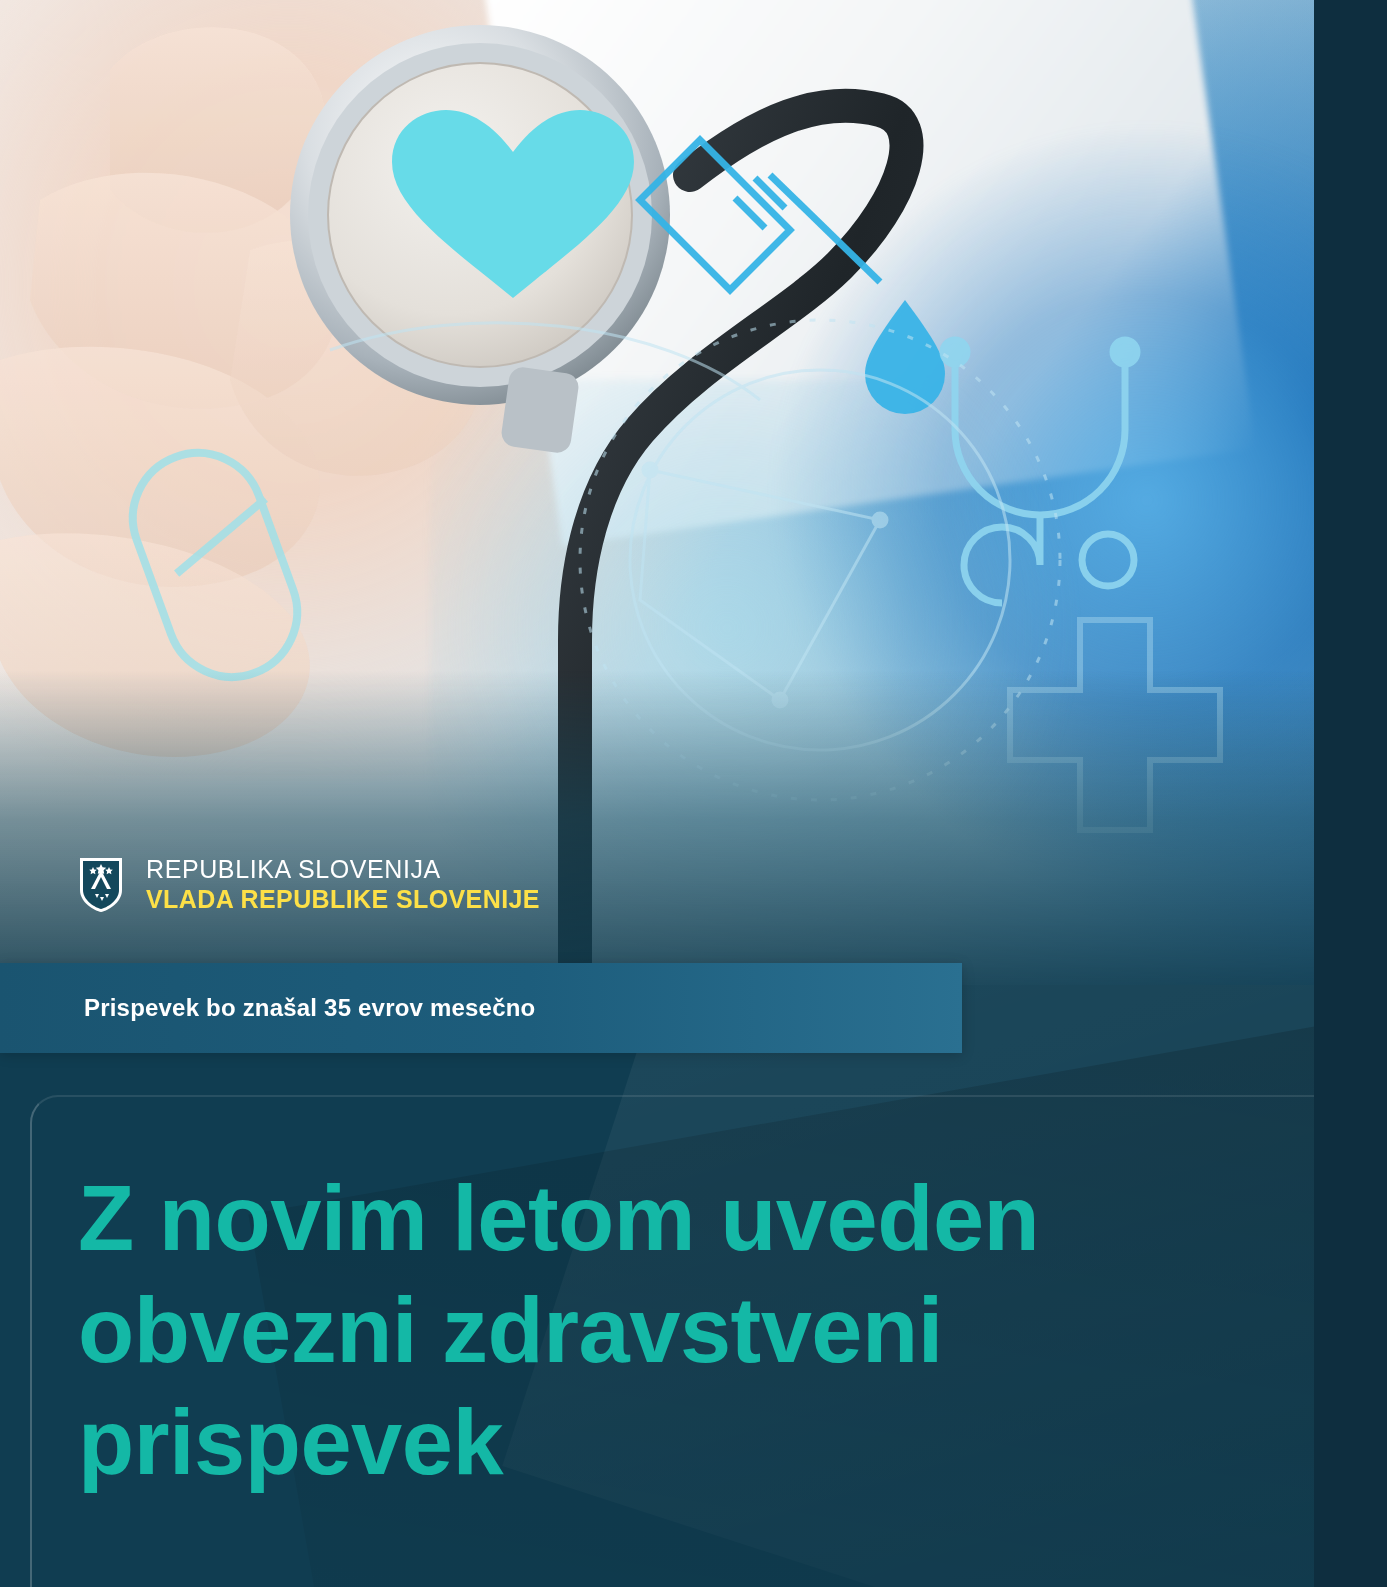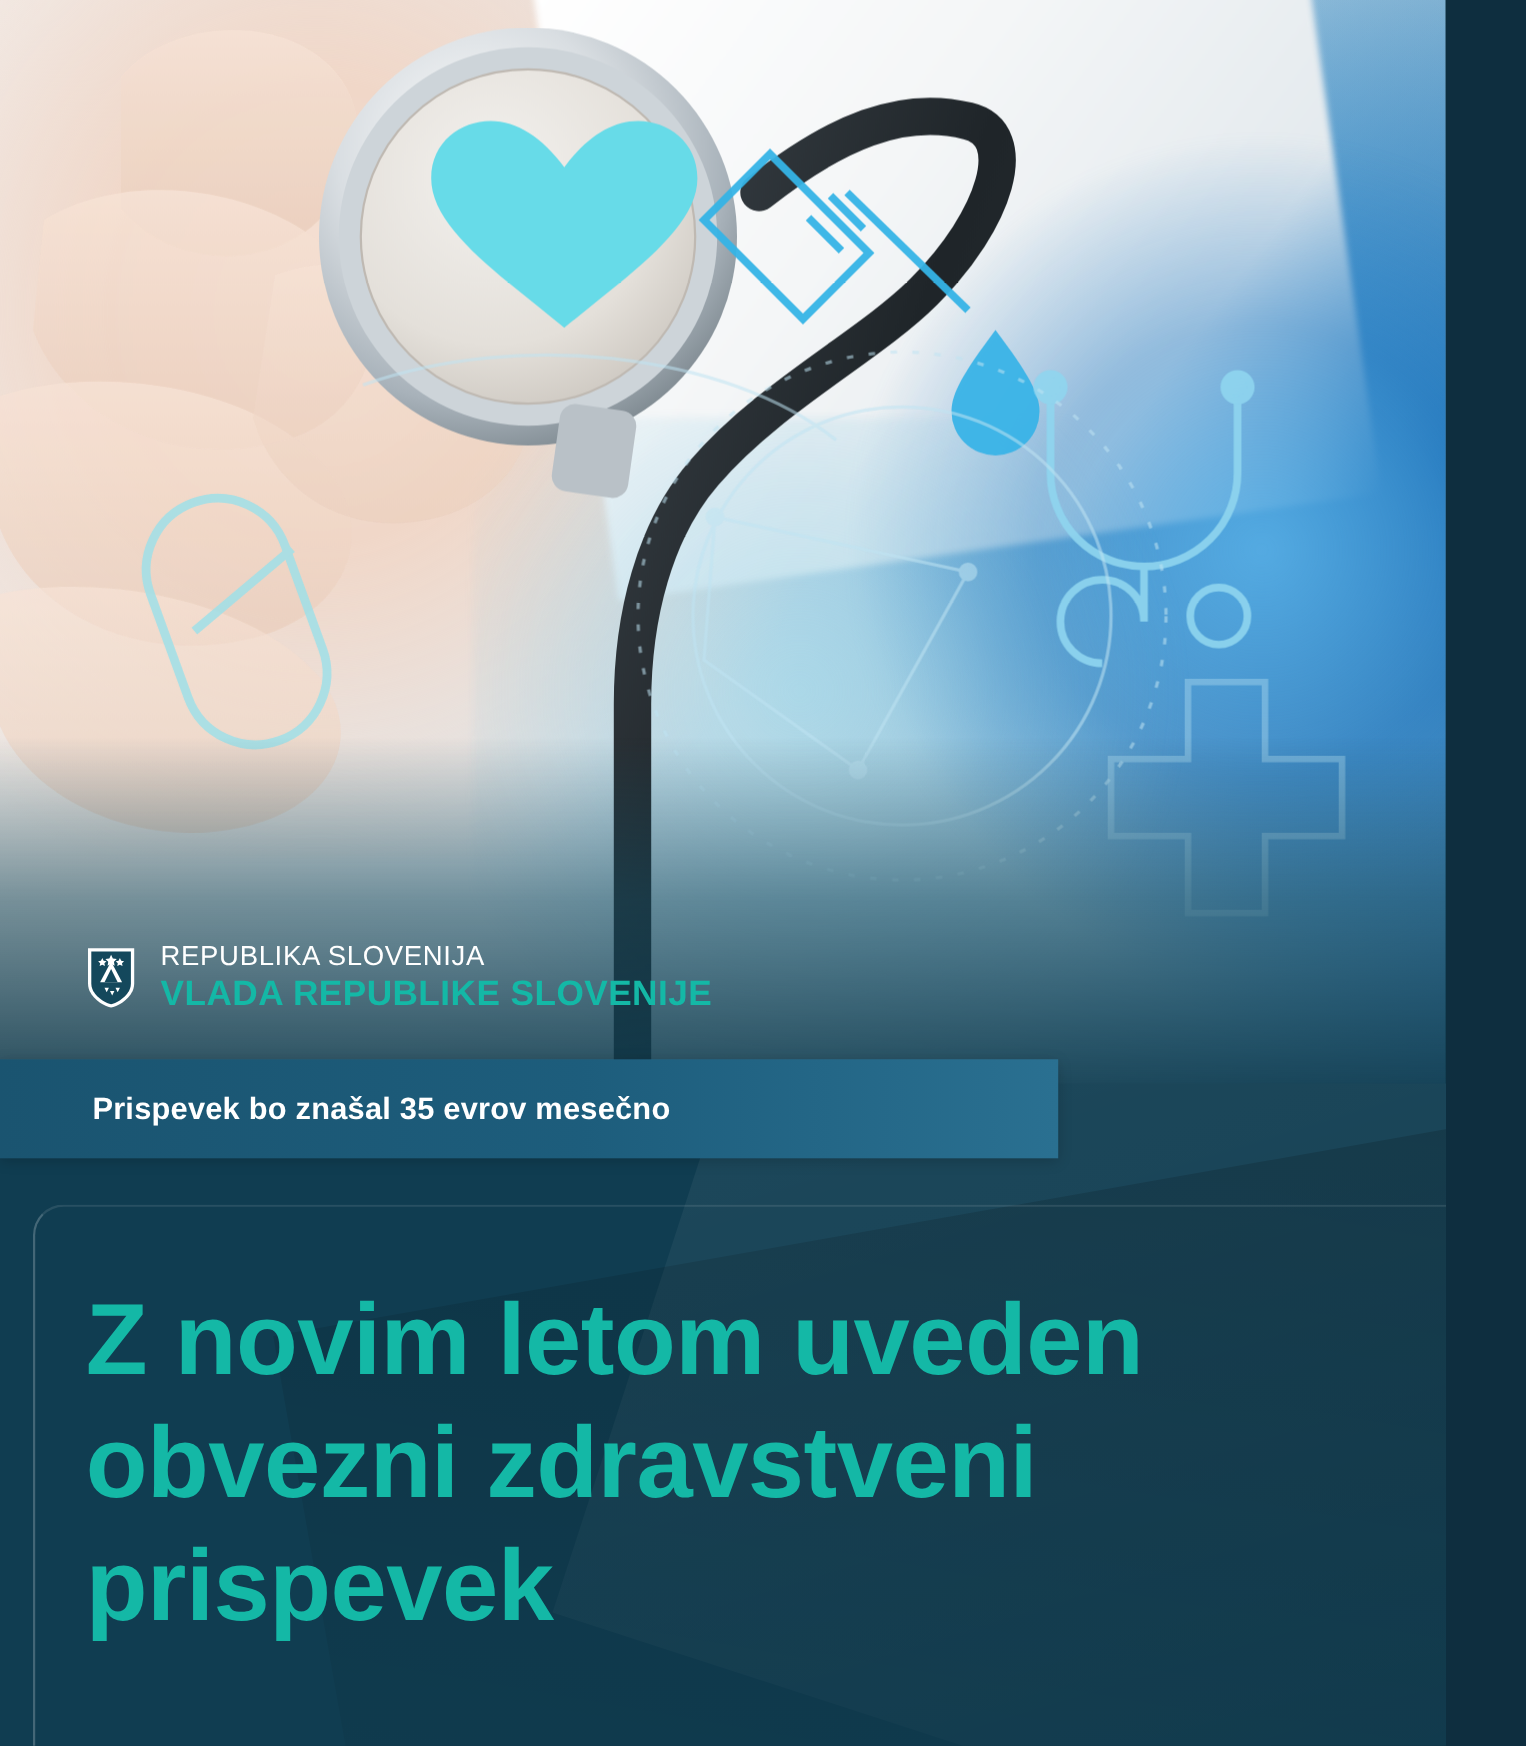--- a/index.html
+++ b/index.html
@@ -80,24 +80,24 @@
   }
   .coat-of-arms { width: 46px; height: 58px; display: block; }
   .logo-text { line-height: 1.18; color: #ffffff; }
   .logo-line1 {
     font-size: 25px;
     letter-spacing: 0.6px;
     font-weight: 400;
     color: #ffffff;
   }
   .logo-line2 {
-    font-size: 32px;
+    font-size: 25px;
     letter-spacing: 0.4px;
     font-weight: 700;
-    color: #14b8a6;
+    color: #fde047;
   }
 
   
   .panel {
     position: absolute;
     left: 0; top: 985px;
     width: 1387px;
     height: 602px;
     background:
       linear-gradient(135deg, rgba(255,255,255,0.05) 0%, rgba(255,255,255,0) 45%),
@@ -136,21 +136,21 @@
     height: 90px;
     background: linear-gradient(90deg, #1a5470 0%, #1d5d7c 55%, #2a7091 100%);
     display: flex;
     align-items: center;
     z-index: 7;
     box-shadow: 0 2px 12px rgba(0,0,0,0.18);
   }
   .kicker-text {
     margin-left: 84px;
     color: #ffffff;
-    font-size: 28px;
+    font-size: 24px;
     font-weight: 700;
     letter-spacing: 0.2px;
   }
 
   .headline {
     position: absolute;
     left: 78px;
     top: 1100px;
     width: 1120px;
     color: #14b8a6;

